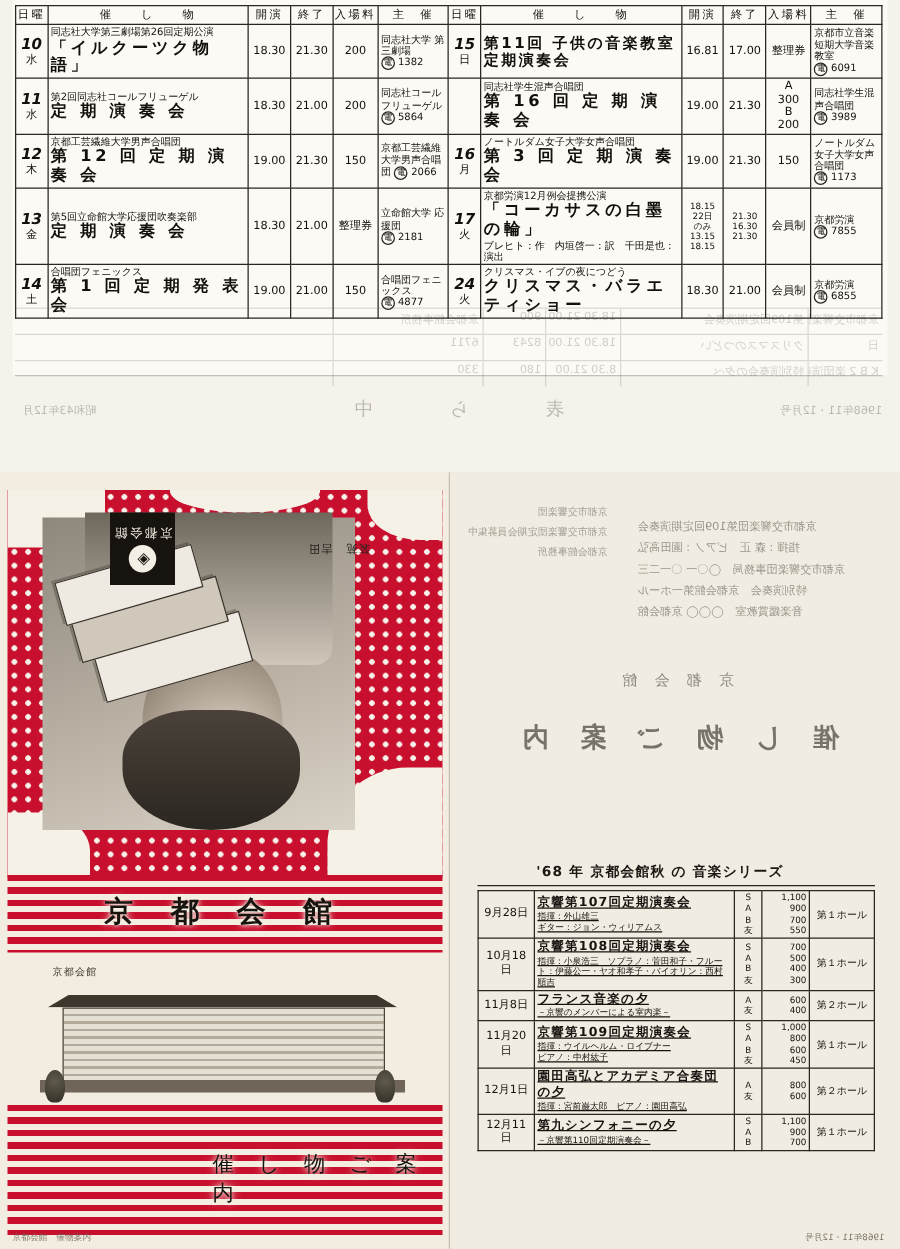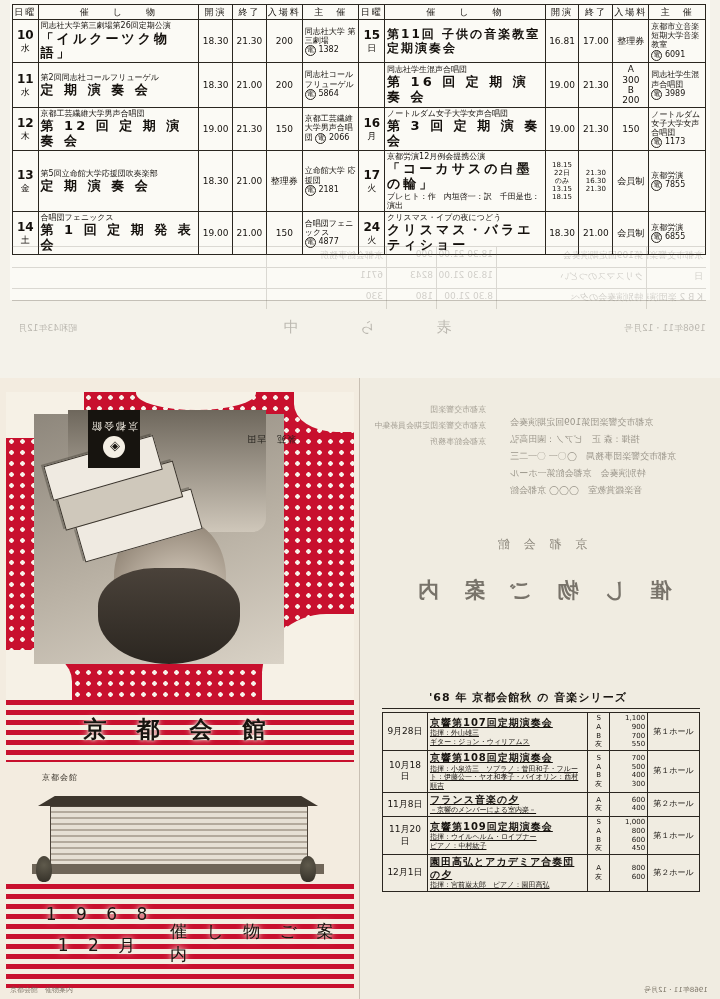--- a/index.html
+++ b/index.html
@@ -36,21 +36,21 @@
     line-height:1.15;
   }
   table.sched thead th{
     font-weight:normal;
     text-align:center;
     font-size:9px;
     padding:2px 1px;
     letter-spacing:2px;
   }
   .c-day{width:22px;text-align:center;font-size:11px;line-height:1.1;}
-  .c-day b{display:block;font-size:12px;font-weight:bold;}
+  .c-day b{display:block;font-size:12px;font-weight:bold;font-style:italic;}
   .c-day span{display:block;font-size:9px;}
   .c-title{width:200px;padding-left:4px;}
   .c-title .sub{font-size:8px;display:block;letter-spacing:0;}
   .c-title .main{font-size:13px;display:block;letter-spacing:3px;font-weight:bold;margin-top:1px;}
   .c-title .main.sm{font-size:12px;letter-spacing:2px;}
   .c-title .note{font-size:8px;display:block;letter-spacing:0;}
   .c-time{width:30px;text-align:center;font-size:9px;}
   .c-fee{width:36px;text-align:center;font-size:9px;}
   .c-host{width:58px;font-size:8px;line-height:1.12;padding:1px 2px;}
   .c-host .tel{white-space:nowrap;}
@@ -478,24 +478,20 @@
       <div class="bldg">
         <div class="cap">京都会館</div>
         <div class="roofline"></div>
         <div class="body"></div>
         <div class="base"></div>
         <div class="tree a"></div>
         <div class="tree b"></div>
       </div>
 
       <div class="stripes2"></div>
-      <div class="yearbox">
-        <div class="y">1 9 6 8</div>
-        <div class="m">1 2 月</div>
-      </div>
       <div class="guide">催 し 物 ご 案 内</div>
       <div class="leftfoot">京都会館　催物案内</div>
     </div>
 
     <div class="fold"></div>
 
     <div class="rightpanel">
 
       <div class="rlist mirror">
         <div>京都市交響楽団第109回定期演奏会</div>
@@ -563,19 +559,29 @@
           <tr>
             <td class="s-date">12月1日</td>
             <td class="s-prog">
               <span class="nm">園田高弘とアカデミア合奏団の夕</span>
               <span class="ln">指揮：宮前巌太郎　ピアノ：園田高弘</span>
             </td>
             <td class="s-cls">A<br>友</td>
             <td class="s-price">800<br>600</td>
             <td class="s-hall">第２ホール</td>
           </tr>
+          <tr>
+            <td class="s-date">12月11日</td>
+            <td class="s-prog">
+              <span class="nm">第九シンフォニーの夕</span>
+              <span class="ln">－京響第110回定期演奏会－</span>
+            </td>
+            <td class="s-cls">S<br>A<br>B</td>
+            <td class="s-price">1,100<br>900<br>700</td>
+            <td class="s-hall">第１ホール</td>
+          </tr>
         </tbody>
       </table>
 
       <div class="rightfoot">1968年11・12月号</div>
     </div>
   </div>
 </div>
 
 </body></html>

